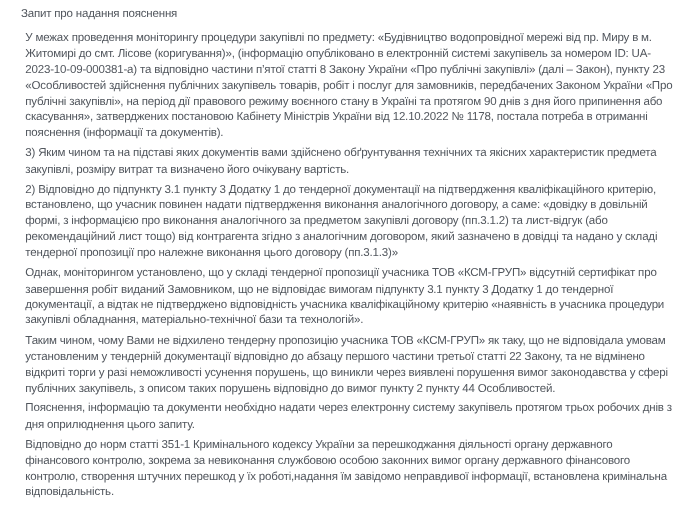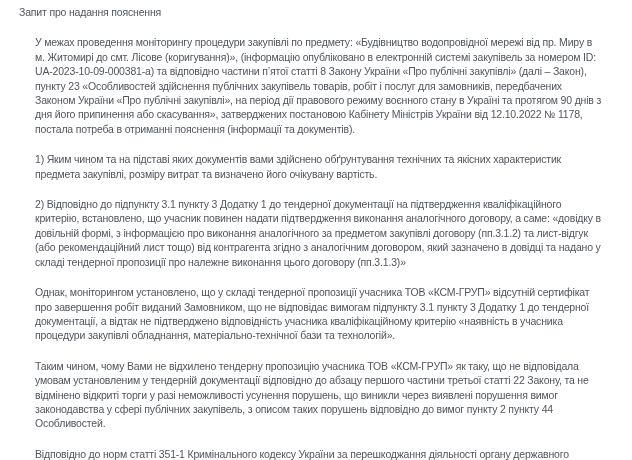--- a/index.html
+++ b/index.html
@@ -24,28 +24,29 @@
     letter-spacing: -0.18px;
     text-align: left;
   }
   .doc-title {
     margin: 0 0 8px 0;
     font-size: 10.5px;
     font-weight: normal;
     line-height: 14.4px;
   }
   .para {
-    margin: 16px;
+    margin: 4px;
   }
 </style>
 </head>
 <body>
 
 <div class="doc">
   <p class="doc-title">Запит про надання пояснення</p>
 
   <p class="para">У межах проведення моніторингу процедури закупівлі по предмету: «Будівництво водопровідної мережі від пр. Миру в м. Житомирі до смт. Лісове (коригування)», (інформацію опубліковано в електронній системі закупівель за номером ID: UA-2023-10-09-000381-а) та відповідно частини п’ятої статті 8 Закону України «Про публічні закупівлі» (далі – Закон), пункту 23 «Особливостей здійснення публічних закупівель товарів, робіт і послуг для замовників, передбачених Законом України «Про публічні закупівлі», на період дії правового режиму воєнного стану в Україні та протягом 90 днів з дня його припинення або скасування», затверджених постановою Кабінету Міністрів України від 12.10.2022 № 1178, постала потреба в отриманні пояснення (інформації та документів).</p>
-  <p class="para">1) Яким чином та на підставі яких документів вами здійснено обґрунтування технічних та якісних характеристик предмета закупівлі, розміру витрат та визначено його очікувану вартість.</p>
+  <p class="para">3) Яким чином та на підставі яких документів вами здійснено обґрунтування технічних та якісних характеристик предмета закупівлі, розміру витрат та визначено його очікувану вартість.</p>
   <p class="para">2) Відповідно до підпункту 3.1 пункту 3 Додатку 1 до тендерної документації на підтвердження кваліфікаційного критерію, встановлено, що учасник повинен надати підтвердження виконання аналогічного договору, а саме: «довідку в довільній формі, з інформацією про виконання аналогічного за предметом закупівлі договору (пп.3.1.2) та лист-відгук (або рекомендаційний лист тощо) від контрагента згідно з аналогічним договором, який зазначено в довідці та надано у складі тендерної пропозиції про належне виконання цього договору (пп.3.1.3)»</p>
   <p class="para">Однак, моніторингом установлено, що у складі тендерної пропозиції учасника ТОВ «КСМ-ГРУП» відсутній сертифікат про завершення робіт виданий Замовником, що не відповідає вимогам підпункту 3.1 пункту 3 Додатку 1 до тендерної документації, а відтак не підтверджено відповідність учасника кваліфікаційному критерію «наявність в учасника процедури закупівлі обладнання, матеріально-технічної бази та технологій».</p>
   <p class="para">Таким чином, чому Вами не відхилено тендерну пропозицію учасника ТОВ «КСМ-ГРУП» як таку, що не відповідала умовам установленим у тендерній документації відповідно до абзацу першого частини третьої статті 22 Закону, та не відмінено відкриті торги у разі неможливості усунення порушень, що виникли через виявлені порушення вимог законодавства у сфері публічних закупівель, з описом таких порушень відповідно до вимог пункту 2 пункту 44 Особливостей.</p>
+  <p class="para">Пояснення, інформацію та документи необхідно надати через електронну систему закупівель протягом трьох робочих днів з дня оприлюднення цього запиту.</p>
   <p class="para">Відповідно до норм статті 351-1 Кримінального кодексу України за перешкоджання діяльності органу державного фінансового контролю, зокрема за невиконання службовою особою законних вимог органу державного фінансового контролю, створення штучних перешкод у їх роботі,надання їм завідомо неправдивої інформації, встановлена кримінальна відповідальність.</p>
 </div>
 
 </body></html>

